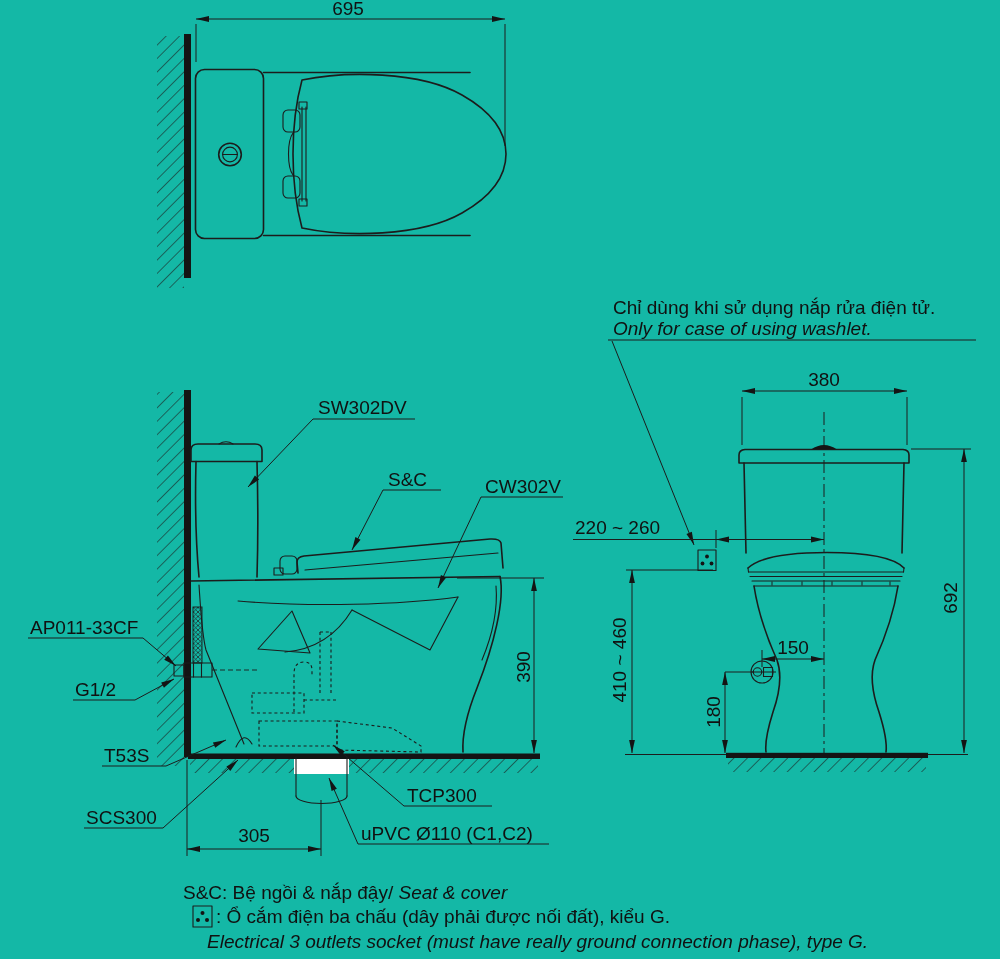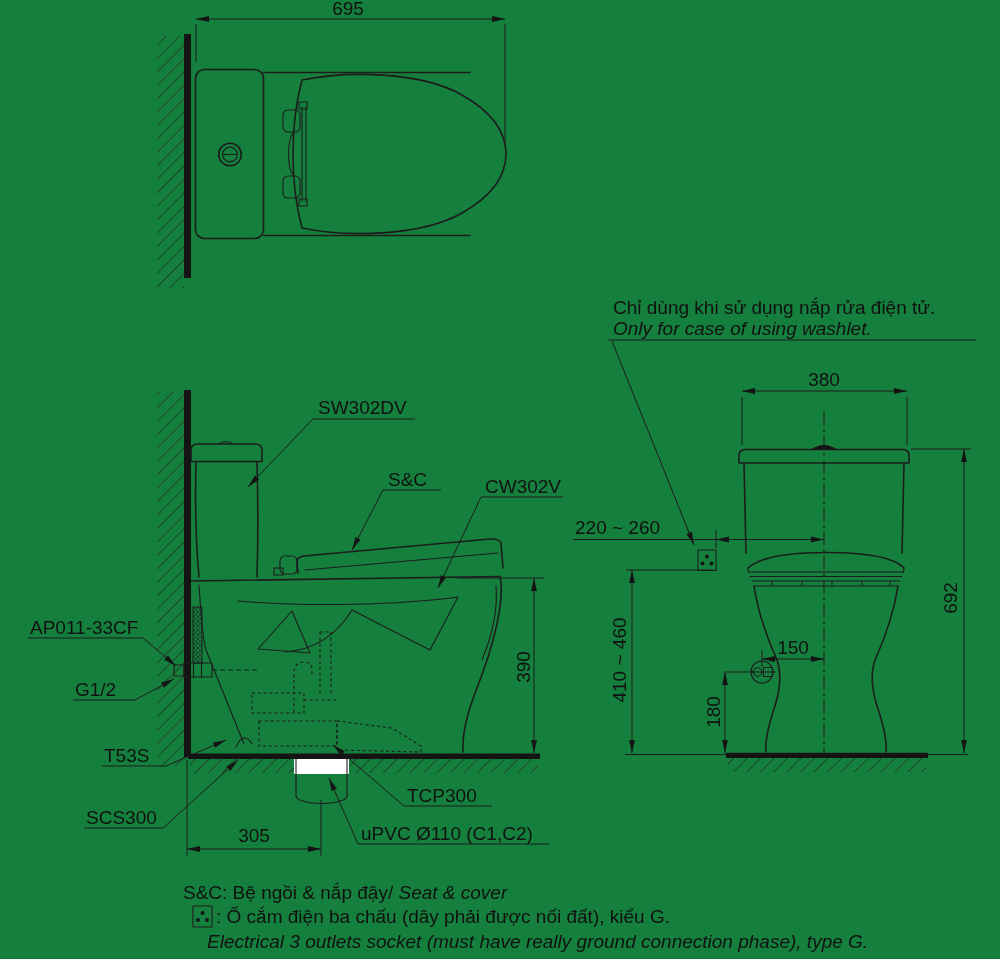--- a/index.html
+++ b/index.html
@@ -1,16 +1,16 @@
 <!DOCTYPE html>
 <html><head>
 <meta charset="utf-8">
 <style>
   html,body{margin:0;padding:0;background:#ffffff;}
-  .page{position:relative;width:1000px;height:959px;background:#15803d;overflow:hidden;text-align:right;}
+  .page{position:relative;width:1000px;height:959px;background:#14b8a6;overflow:hidden;text-align:right;}
   .o   {stroke:#1c1c1c;stroke-width:1.6;fill:none;stroke-linecap:round;stroke-linejoin:round;}
   .m   {stroke:#1c1c1c;stroke-width:1.1;fill:none;stroke-linecap:round;stroke-linejoin:round;}
   .d   {stroke:#1c1c1c;stroke-width:1;fill:none;}
   .dash{stroke:#1c1c1c;stroke-width:1.1;fill:none;stroke-dasharray:3 2.8;}
   .dsh2{stroke:#1c1c1c;stroke-width:0.9;fill:none;stroke-dasharray:5 3;}
   .cl  {stroke:#1c1c1c;stroke-width:1;fill:none;stroke-dasharray:13 4 3 4;}
   .blk {fill:#141414;stroke:none;}
   text.t{font-family:"Liberation Sans","DejaVu Sans",sans-serif;font-size:19px;fill:#111;}
   .ti  {font-style:italic;}
 </style>

